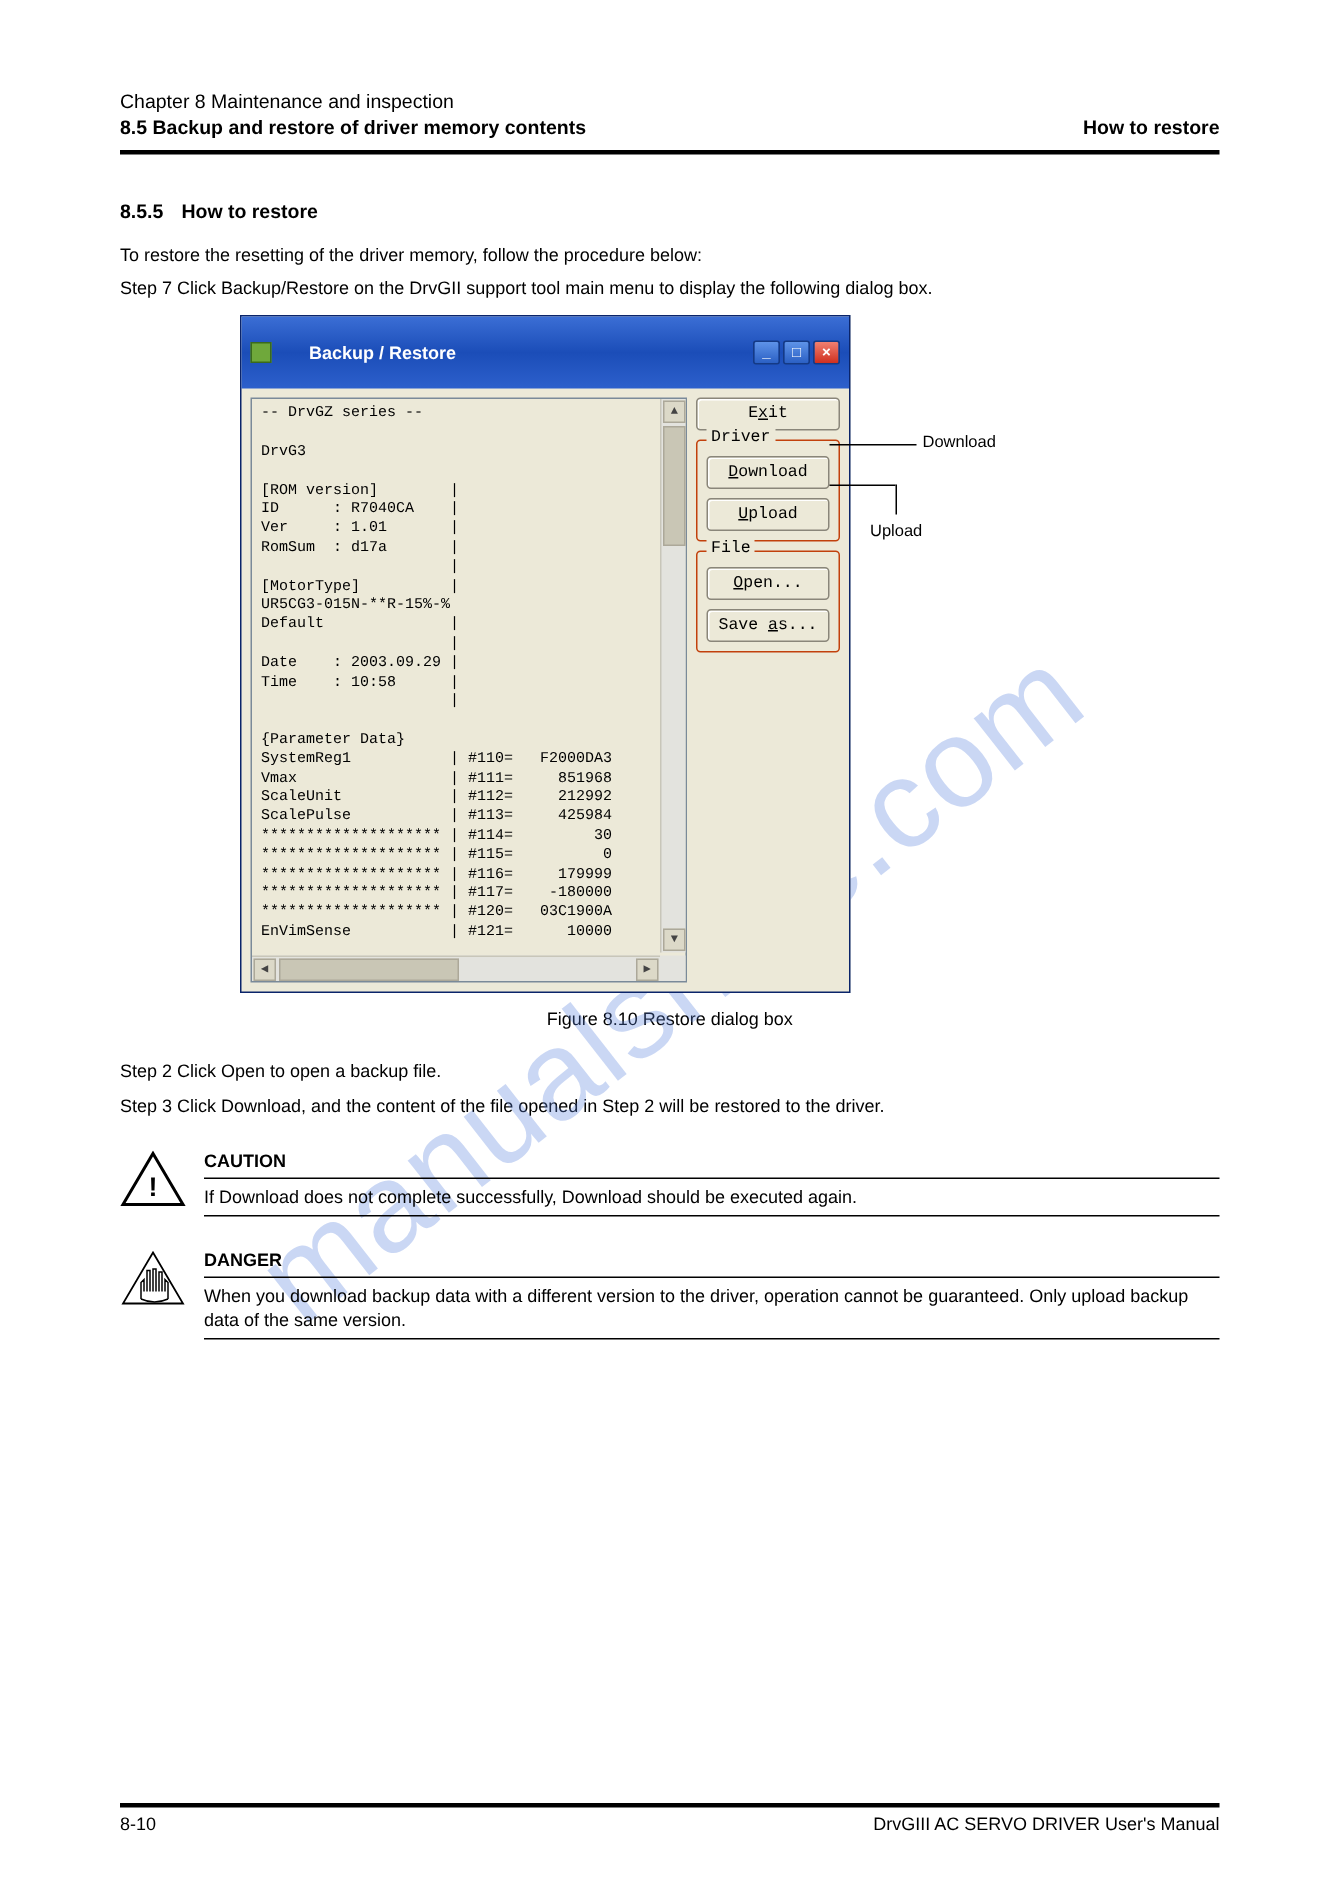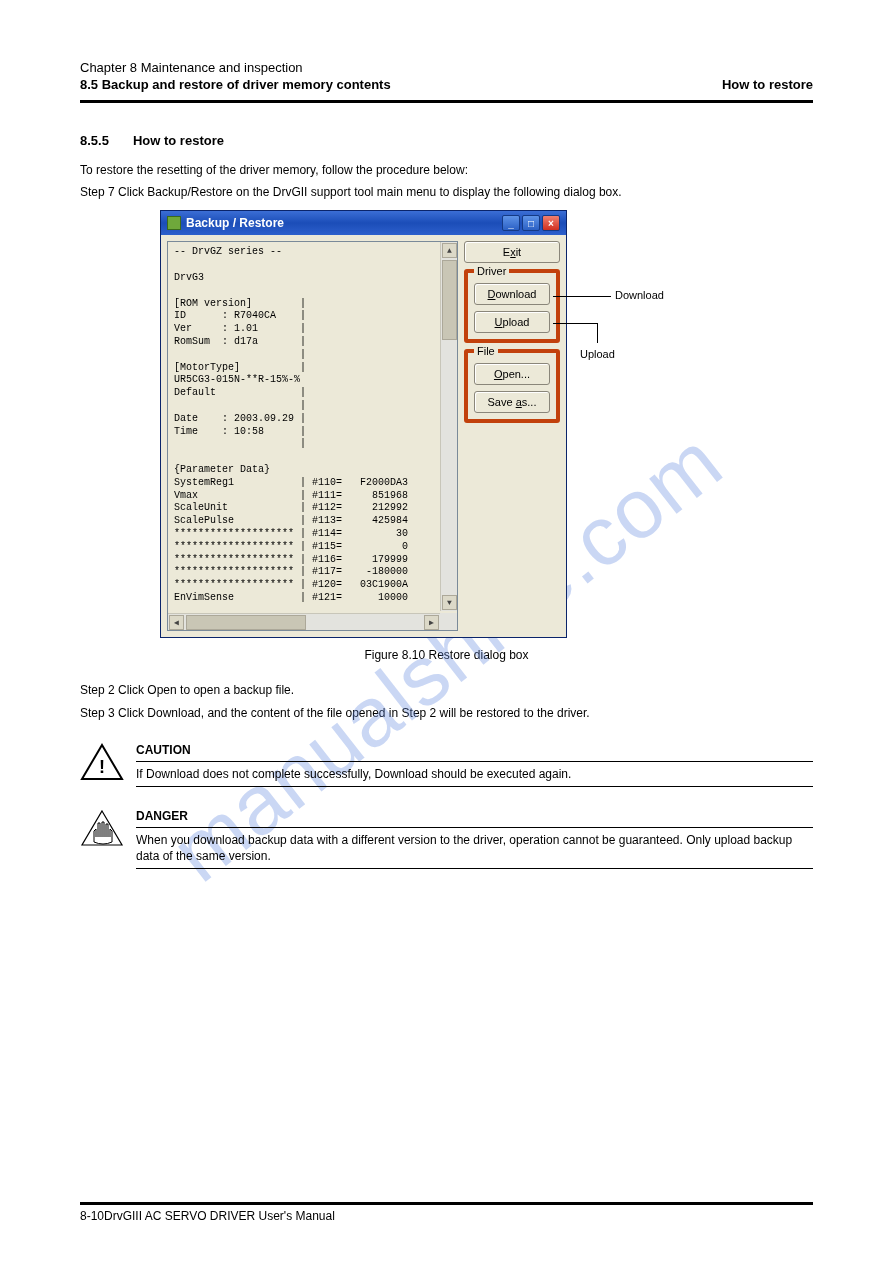--- a/index.html
+++ b/index.html
@@ -26,23 +26,24 @@
     background: #ece9d8;
     border: 1px solid #0a246a;
     font-family: Tahoma, Arial, sans-serif;
     position: relative;
   }
   .titlebar {
     background: linear-gradient(to bottom, #3b6ed5, #1b4db8 50%, #2d60cc);
     color: #fff;
     font-size: 12px;
     font-weight: bold;
-    padding: 4px 6px;
+    padding: 16px 6px;
     display: flex;
     align-items: center;
+    gap: 20px;
   }
   .titlebar .ticon { width: 14px; height: 14px; background: #6fa83b; border: 1px solid #3a6a1d; margin-right: 5px; }
   .win-ctrls { margin-left: auto; display: flex; gap: 2px; }
   .wcbtn { width: 18px; height: 16px; border: 1px solid #153a85; border-radius: 2px; display: flex; align-items: center; justify-content: center; font-size: 10px; font-weight: bold; color: #fff; }
   .wc-min, .wc-max { background: linear-gradient(to bottom, #5e93e8, #2b60c4); }
   .wc-close { background: linear-gradient(to bottom, #f08070, #d03020); }
   .client { display: flex; padding: 6px; gap: 6px; }
   .textbox {
     flex: 1;
     border: 1px solid #7a8a99;
@@ -63,30 +64,30 @@
   .vsbtn { width: 15px; height: 15px; background: #dcd9c8; border: 1px solid #aca899; font-size: 8px; display:flex; align-items:center; justify-content:center; color:#444; }
   .vs-top { position: absolute; top: 1px; left: 1px; }
   .vs-bot { position: absolute; bottom: 1px; left: 1px; }
   .vs-thumb { position: absolute; left: 1px; width: 15px; background: #c9c6b5; border: 1px solid #aca899; }
   .hscroll { position: absolute; left: 0; right: 17px; bottom: 0; height: 17px; background: #e3e3de; border-top: 1px solid #c8c6b9; }
   .hsbtn { width: 15px; height: 15px; background: #dcd9c8; border: 1px solid #aca899; font-size: 8px; display:flex; align-items:center; justify-content:center; color:#444; }
   .hs-left { position: absolute; left: 1px; top: 1px; }
   .hs-right { position: absolute; right: 1px; top: 1px; }
   .hs-thumb { position: absolute; top: 1px; height: 15px; background: #c9c6b5; border: 1px solid #aca899; }
   .hs-corner { position: absolute; right: 0; bottom: 0; width: 17px; height: 17px; background: #e3e3de; }
-  .sidepanel { width: 96px; display: flex; flex-direction: column; gap: 4px; }
+  .sidepanel { width: 96px; display: flex; flex-direction: column; gap: 4px; font-family: Liberation Mono, monospace; }
   .dlgbtn {
     height: 22px; font-size: 11px; background: #ece9d8;
     border: 1px solid #8a867a; border-radius: 3px;
     text-align: center; line-height: 20px; color: #000;
     box-shadow: inset 1px 1px 0 #fff;
   }
   .dlgbtn .ul { text-decoration: underline; }
   .fieldset {
-    border: 4px solid #c2410c; border-radius: 3px;
+    border: 1px solid #c2410c; border-radius: 3px;
     padding: 10px 6px 6px 6px; margin-top: 2px;
     position: relative; display: flex; flex-direction: column; gap: 6px;
   }
   .fieldset .legend {
     position: absolute; top: -8px; left: 6px;
     background: #ece9d8; padding: 0 3px; font-size: 11px; color: #000;
   }
   .lead {
     position: absolute; border-top: 1px solid #000; height: 0;
   }
@@ -94,21 +95,21 @@
   .caution-block { position: relative; margin-top: 22px; margin-bottom: 16px; padding-left: 56px; }
   .caution-icon {
     position: absolute; left: 0; top: 0; width: 44px; height: 38px;
   }
   .tri { stroke: #000; stroke-width: 2; fill: #fff; }
   .hand-tri { stroke: #000; stroke-width: 1.2; fill: #fff; }
   .caution-label { font-size: 12px; font-weight: bold; margin-bottom: 4px; }
   .caution-rule { border: none; border-top: 1.5px solid #000; margin: 2px 0 4px 0; }
   .caution-text { font-size: 12px; line-height: 1.35; margin: 4px 0; }
   .footer-rule { border: none; border-top: 3px solid #000; margin-top: 40px; }
-  .footer { display: flex; justify-content: flex-start; font-size: 12px; margin-top: 4px; }
+  .footer { display: flex; justify-content: space-between; font-size: 12px; margin-top: 4px; }
   .watermark {
     position: absolute;
     left: 50%; top: 52%;
     transform: translate(-50%, -50%) rotate(-38deg);
     font-size: 84px;
     color: rgba(90, 130, 220, 0.32);
     font-weight: 500;
     white-space: nowrap;
     pointer-events: none;
     letter-spacing: 1px;
@@ -122,21 +123,21 @@
 
 <div class="page-header">
   <div class="header-line1">Chapter 8 Maintenance and inspection</div>
   <div class="header-line2">
     <span>8.5 Backup and restore of driver memory contents</span>
     <span>How to restore</span>
   </div>
 </div>
 <hr class="thick-rule">
 
-<div style="display:flex; gap:24px; margin-bottom:8px;">
+<div style="display:flex; gap:12px; margin-bottom:8px;">
   <span class="section-num">8.5.5</span>
   <span class="section-num">How to restore</span>
 </div>
 
 <p class="section-para">To restore the resetting of the driver memory, follow the procedure below:</p>
 <p class="step-para">Step 7   Click Backup/Restore on the DrvGII support tool main menu to display the following dialog box.</p>
 
 <div style="position:relative;">
   <div class="win">
     <div class="titlebar">

